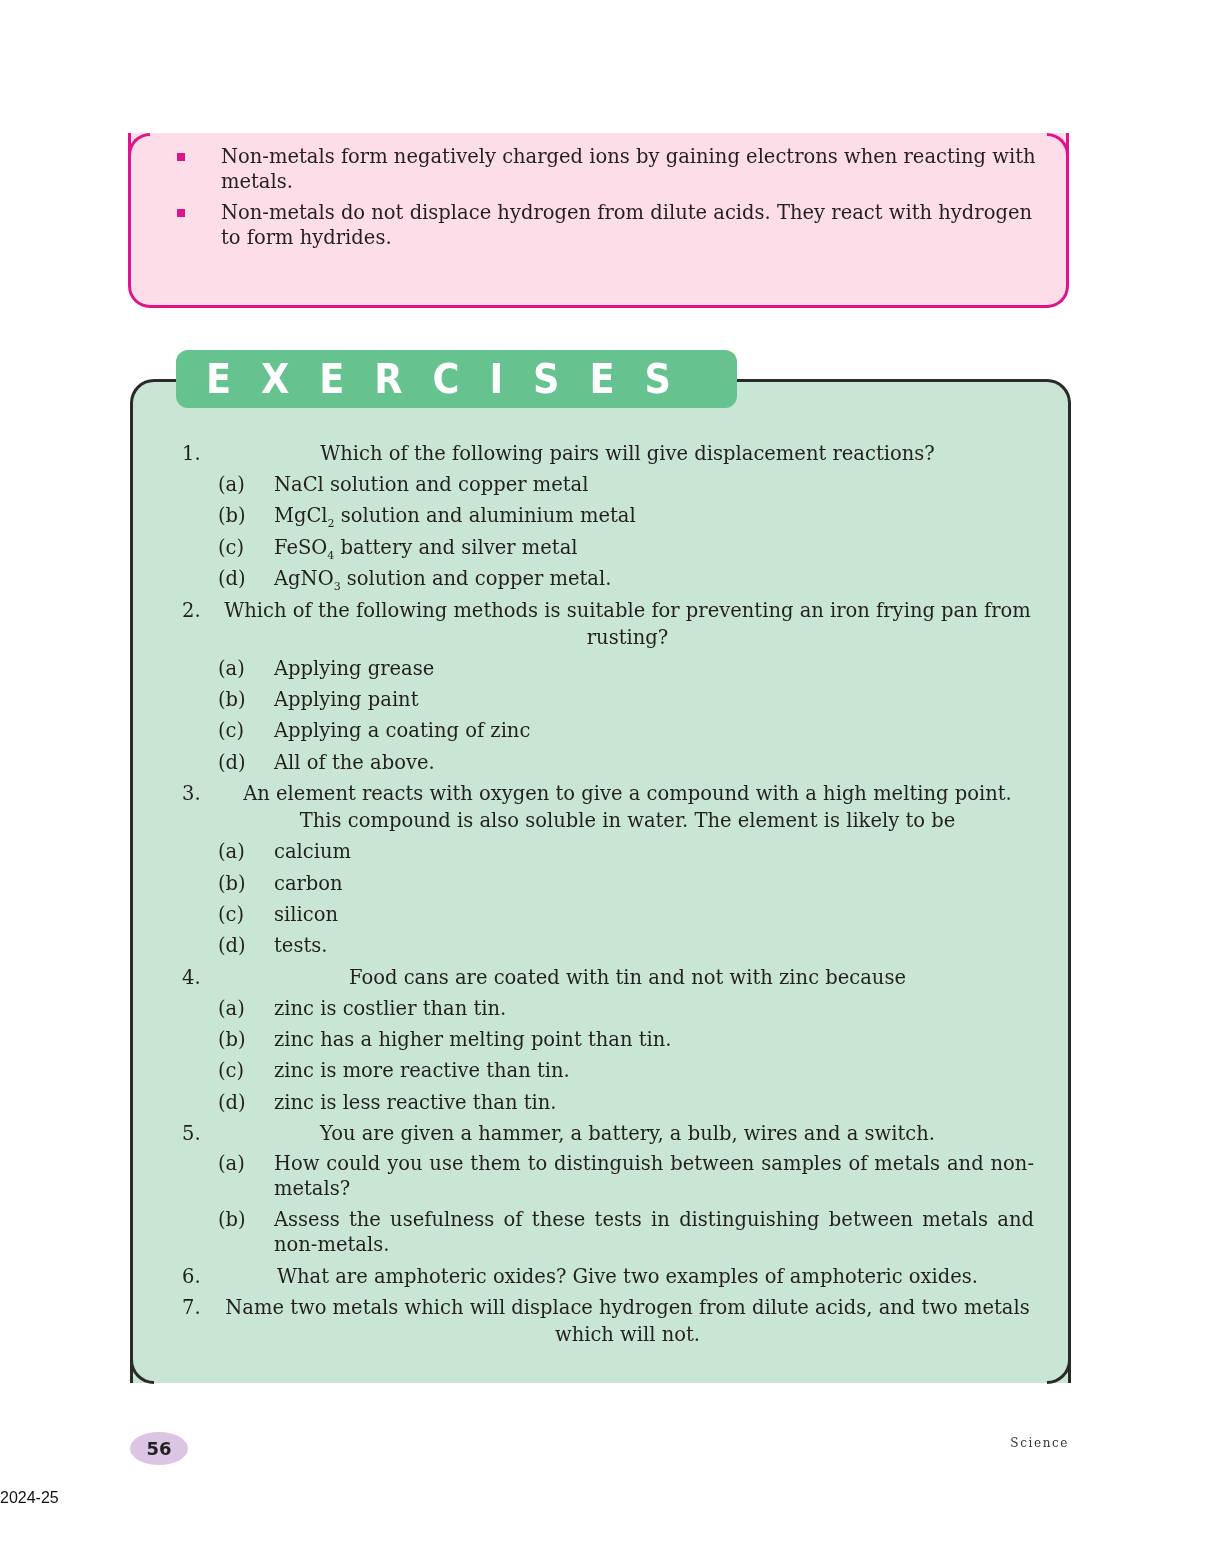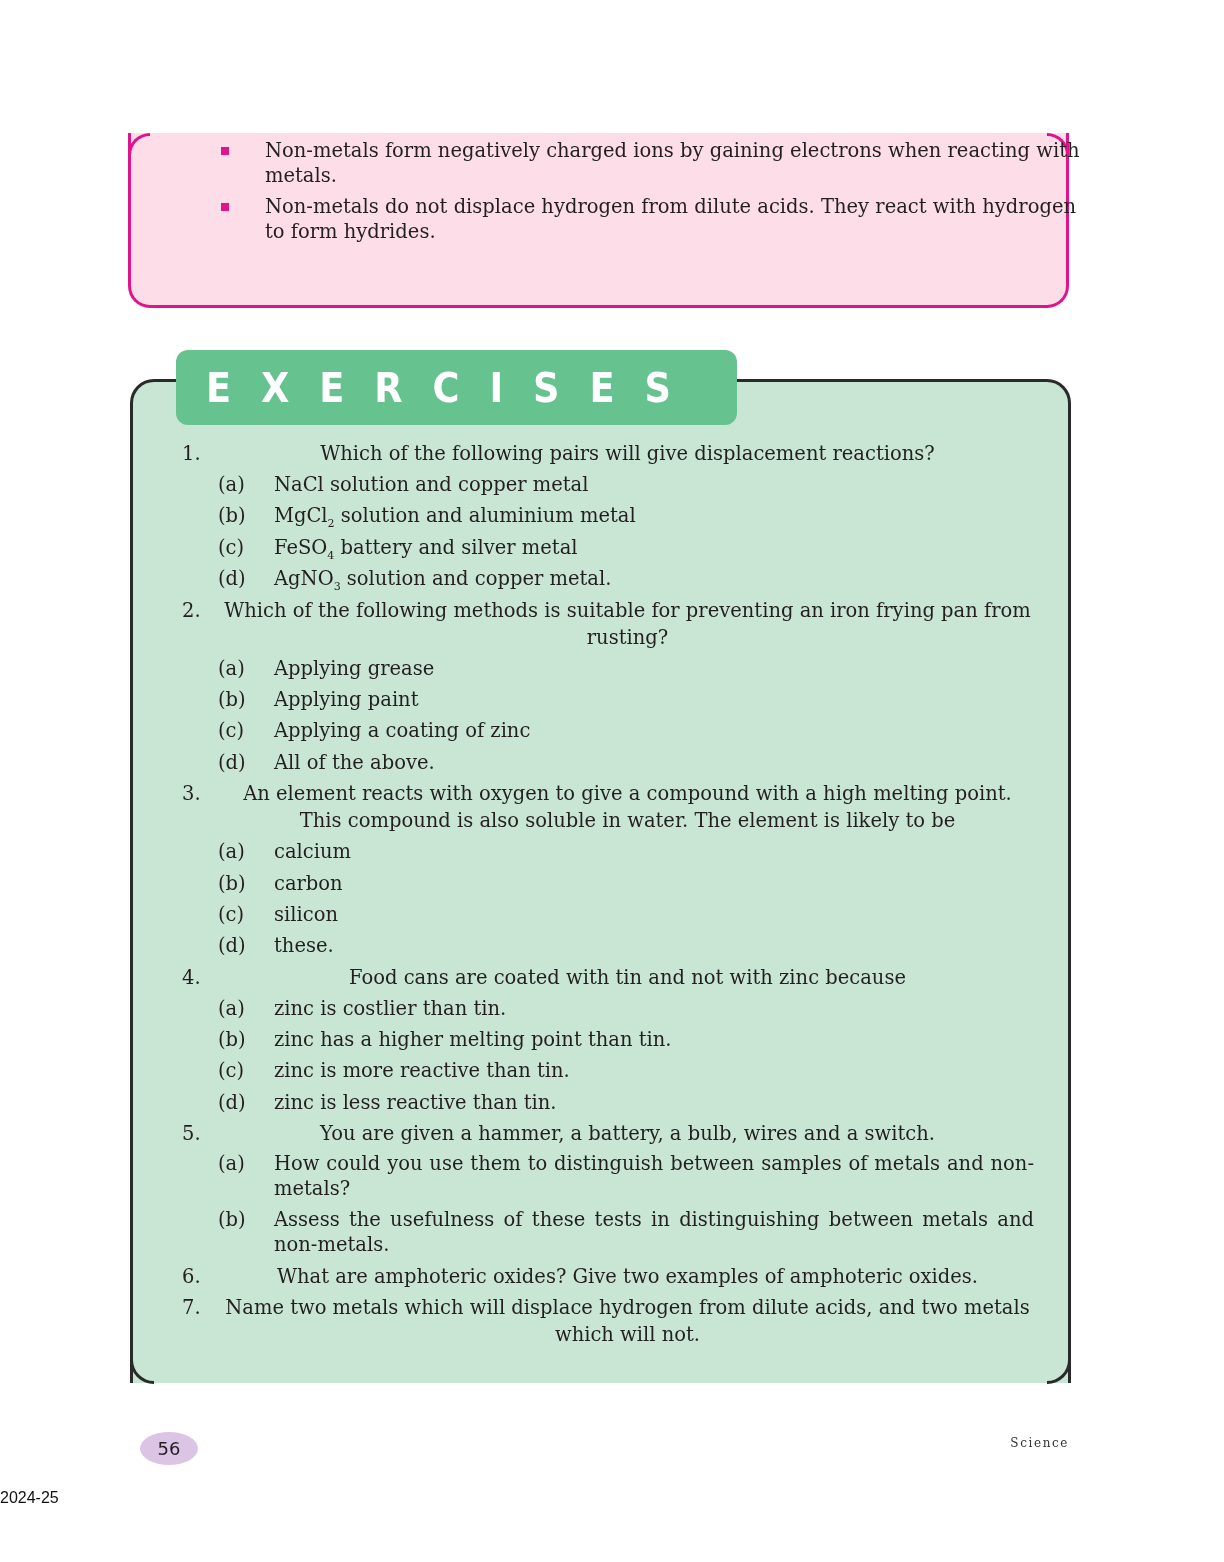--- a/index.html
+++ b/index.html
@@ -12,42 +12,42 @@
     background: #fcdde8;
     border: 3px solid #e0148a; border-top: none;
     border-radius: 0 0 22px 22px;
   }
   .pink-corner {
     position: absolute; top: 133px; width: 22px; height: 22px;
     border-top: 3px solid #e0148a;
   }
   .pink-corner.left { left: 128px; border-left: 3px solid #e0148a; border-top-left-radius: 22px; }
   .pink-corner.right { left: 1047px; border-right: 3px solid #e0148a; border-top-right-radius: 22px; }
-  .pink-list { position: absolute; left: 221px; top: 138px; width: 815px; list-style: none; margin-left: 44px; }
+  .pink-list { position: absolute; left: 221px; top: 144px; width: 815px; list-style: none; }
   .pink-item { position: relative; font-size: 19.5px; line-height: 25px; margin-bottom: 6px; }
   .pink-bullet {
     position: absolute; left: -44px; top: 9px; width: 8px; height: 8px; background: #e0148a;
   }
 
   
   .ex-box {
     position: absolute; left: 130px; top: 379px; width: 941px; height: 1004px;
     background: #c9e6d5;
     border: 3px solid #2a2a2a; border-bottom: none;
     border-radius: 24px 24px 0 0;
   }
   .ex-corner-bottom {
     position: absolute; top: 1358px; width: 24px; height: 26px;
     border-bottom: 3px solid #2a2a2a;
   }
   .ex-corner-bottom.left { left: 130px; border-left: 3px solid #2a2a2a; border-bottom-left-radius: 24px; }
   .ex-corner-bottom.right { left: 1047px; border-right: 3px solid #2a2a2a; border-bottom-right-radius: 24px; }
 
   .ex-tab {
-    position: absolute; left: 176px; top: 350px; width: 561px; height: 75px;
+    position: absolute; left: 176px; top: 350px; width: 561px; height: 58px;
     background: #66c28e; border-radius: 12px;
     display: flex; align-items: center; padding-left: 30px;
   }
   .ex-title {
     font-family: "DejaVu Sans", "Liberation Sans", sans-serif; font-weight: bold;
     color: #ffffff; font-size: 40px; letter-spacing: 32.5px; line-height: 1;
     transform: scaleX(0.92); transform-origin: left center;
   }
 
   .questions { position: absolute; left: 182px; top: 440px; width: 852px; list-style: none; }
@@ -56,24 +56,24 @@
   .q-text { display: block; margin-bottom: 4px; text-align: center; }
   .opts { list-style: none; margin-left: -3px; }
   .opt { position: relative; padding-left: 56px; line-height: 27px; margin-bottom: 4.4px; }
   .opt-label { position: absolute; left: 0; top: 0; }
   .opt.wrap { line-height: 25px; text-align: justify; margin-bottom: 6px; }
   .q-text.wrap { line-height: 27px; }
   sub { font-size: 11px; vertical-align: -5px; line-height: 0; }
 
   
   .page-badge {
-    position: absolute; left: 140px; top: 1432px; width: 58px; height: 33px;
+    position: absolute; left: 130px; top: 1432px; width: 58px; height: 33px;
     background: #dcc5e4; border-radius: 50%;
     display: flex; align-items: center; justify-content: center;
-    font-family: "DejaVu Sans", "Liberation Sans", sans-serif; font-weight: normal; font-size: 18px; color: #231f20;
+    font-family: "DejaVu Sans", "Liberation Sans", sans-serif; font-weight: bold; font-size: 18px; color: #231f20;
   }
   .book-title {
     position: absolute; right: 155px; top: 1436px;
     font-family: "DejaVu Serif", "Liberation Serif", serif; font-size: 12px; letter-spacing: 1.6px; color: #333;
   }
   .year {
     position: absolute; left: 0; width: 1224px; top: 1489px; 
     font-family: "Liberation Sans", "DejaVu Sans", sans-serif; font-size: 16px; color: #111;
   }
 </style>
@@ -163,21 +163,21 @@
       <li class="opt">
         <span class="opt-label">(b)</span>
         <span>carbon</span>
       </li>
       <li class="opt">
         <span class="opt-label">(c)</span>
         <span>silicon</span>
       </li>
       <li class="opt">
         <span class="opt-label">(d)</span>
-        <span>these.</span>
+        <span>tests.</span>
       </li>
     </ul>
   </li>
 
   <li class="q">
     <span class="q-num">4.</span>
     <span class="q-text">Food cans are coated with tin and not with zinc because</span>
     <ul class="opts">
       <li class="opt">
         <span class="opt-label">(a)</span>

